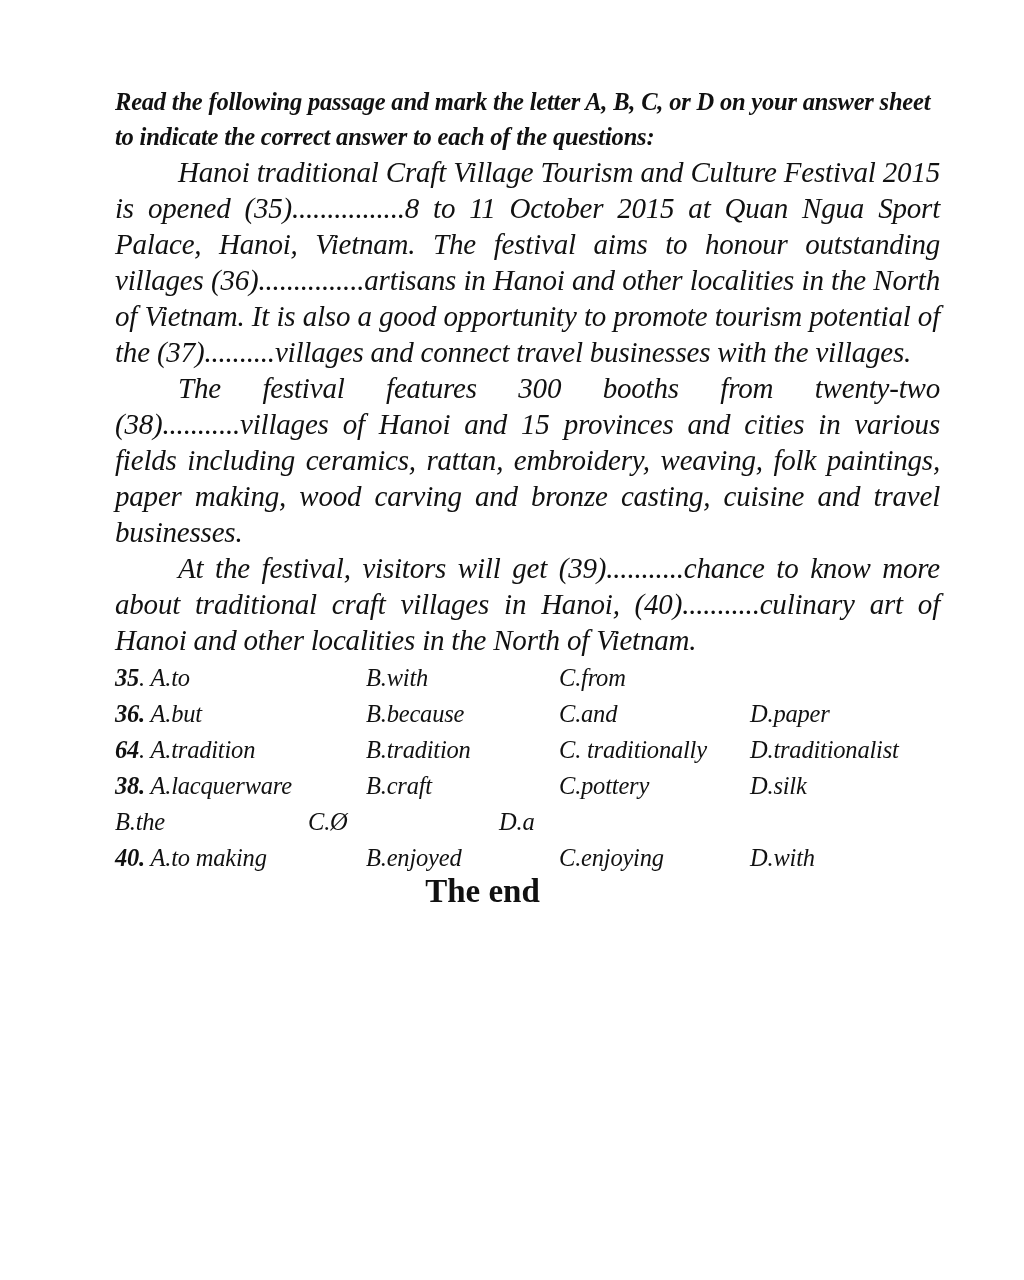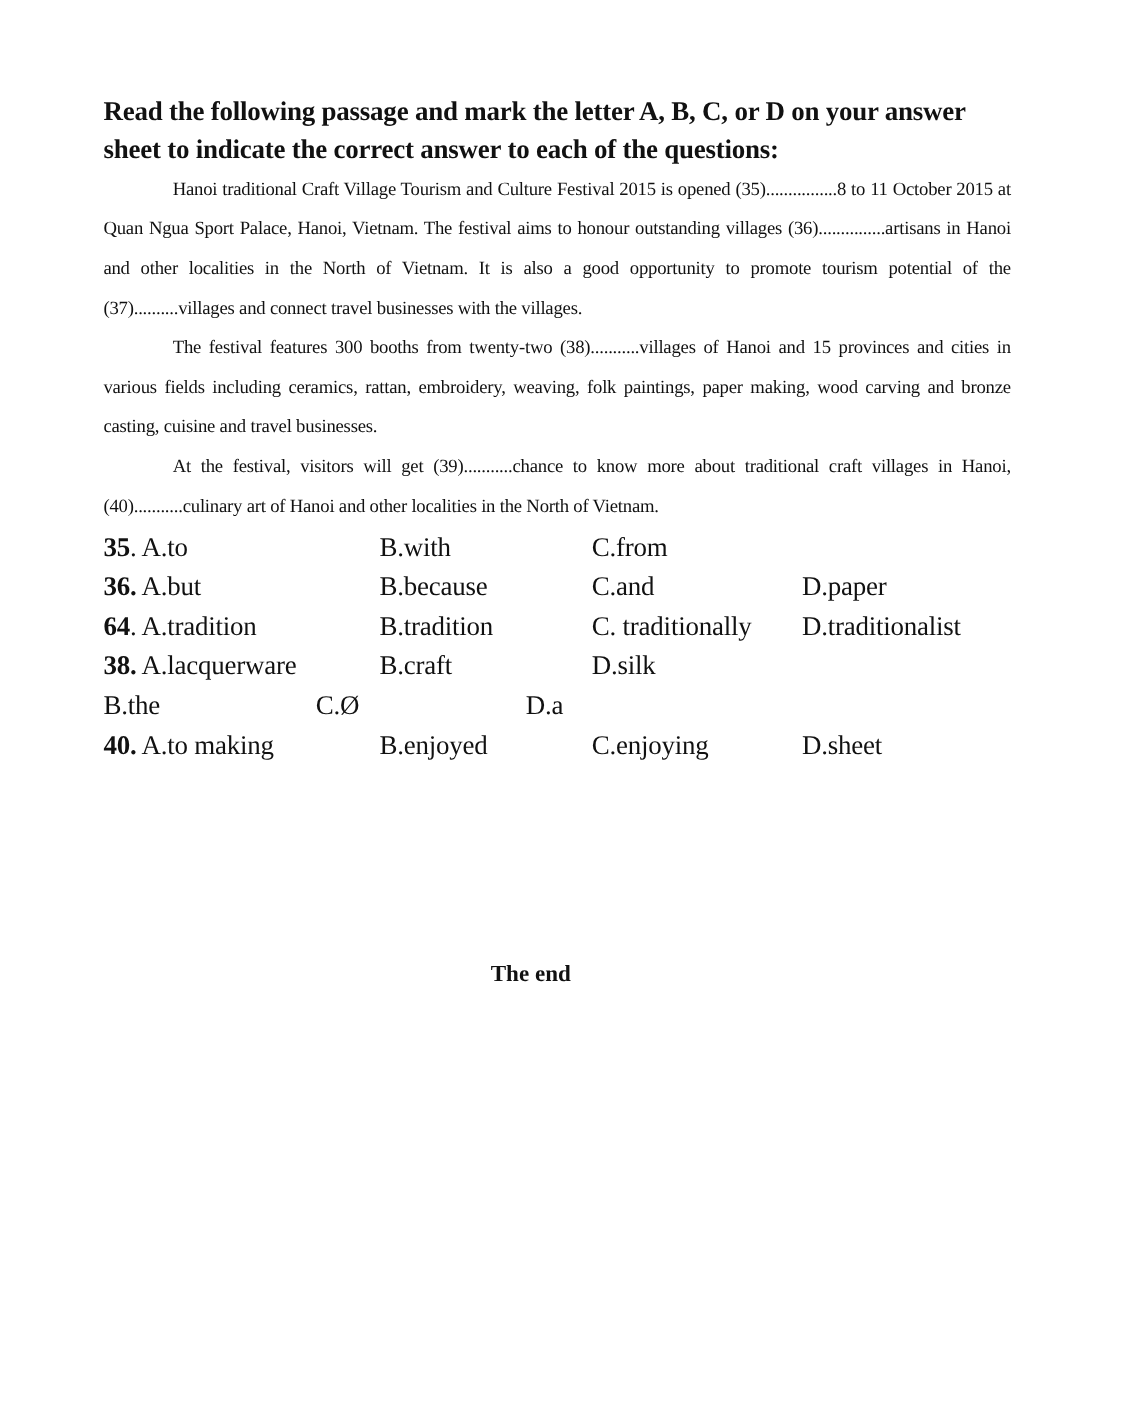--- a/index.html
+++ b/index.html
@@ -10,33 +10,34 @@
     body {
       width: 1024px;
       height: 1280px;
       position: relative;
       overflow: hidden;
       font-family: "Liberation Serif", "DejaVu Serif", serif;
       color: #111111;
     }
     .page {
       position: absolute;
-      left: 94px;
+      left: 115px;
       top: 84px;
       width: 825px;
+      font-style: italic;
     }
     .instruction {
       font-weight: bold;
       font-size: 24.5px;
       line-height: 35px;
       margin: 0;
       letter-spacing: -0.2px;
     }
     .paragraph {
-      font-size: 17px;
+      font-size: 29px;
       line-height: 36px;
       margin: 0;
       text-align: justify;
       text-indent: 63px;
       letter-spacing: -0.2px;
     }
     .options {
       margin-top: 2px;
     }
     .q-row {
@@ -50,21 +51,21 @@
     .q-row .col-c { width: 191px; }
     .q-row .col-d { width: 190px; }
     .q-num { font-weight: bold; margin-top: 24px; }
     .the-end {
       position: absolute;
       left: 0;
       width: 965px;
       top: 873px;
       text-align: center;
       font-weight: bold;
-      font-size: 21px;
+      font-size: 33px;
     }
   </style>
 </head>
 <body>
 
 <div class="page">
   <p class="instruction">Read the following passage and mark the letter A, B, C, or D on your answer sheet to indicate the correct answer to each of the questions:</p>
 
   <div>
     <p class="paragraph">Hanoi traditional Craft Village Tourism and Culture Festival 2015 is opened (35)................8 to 11 October 2015 at Quan Ngua Sport Palace, Hanoi, Vietnam. The festival aims to honour outstanding villages (36)...............artisans in Hanoi and other localities in the North of Vietnam. It is also a good opportunity to promote tourism potential of the (37)..........villages and connect travel businesses with the villages.</p>
@@ -86,29 +87,30 @@
     </div>
     <div class="q-row">
       <span class="col-a"><span class="q-num">64</span><span>. </span><span>A.tradition</span></span>
       <span class="col-b">B.tradition</span>
       <span class="col-c">C. traditionally</span>
       <span class="col-d">D.traditionalist</span>
     </div>
     <div class="q-row">
       <span class="col-a"><span class="q-num">38.</span><span> </span><span>A.lacquerware</span></span>
       <span class="col-b">B.craft</span>
+      <span class="col-c">C.pottery</span>
       <span class="col-d">D.silk</span>
     </div>
     <div class="q-row">
       <span class="col-b">B.the</span>
       <span class="col-c">C.Ø</span>
       <span class="col-d">D.a</span>
     </div>
     <div class="q-row">
       <span class="col-a"><span class="q-num">40.</span><span> </span><span>A.to making</span></span>
       <span class="col-b">B.enjoyed</span>
       <span class="col-c">C.enjoying</span>
-      <span class="col-d">D.sheet</span>
+      <span class="col-d">D.with</span>
     </div>
   </div>
 </div>
 
 <div class="the-end">The end</div>
 
 </body></html>

